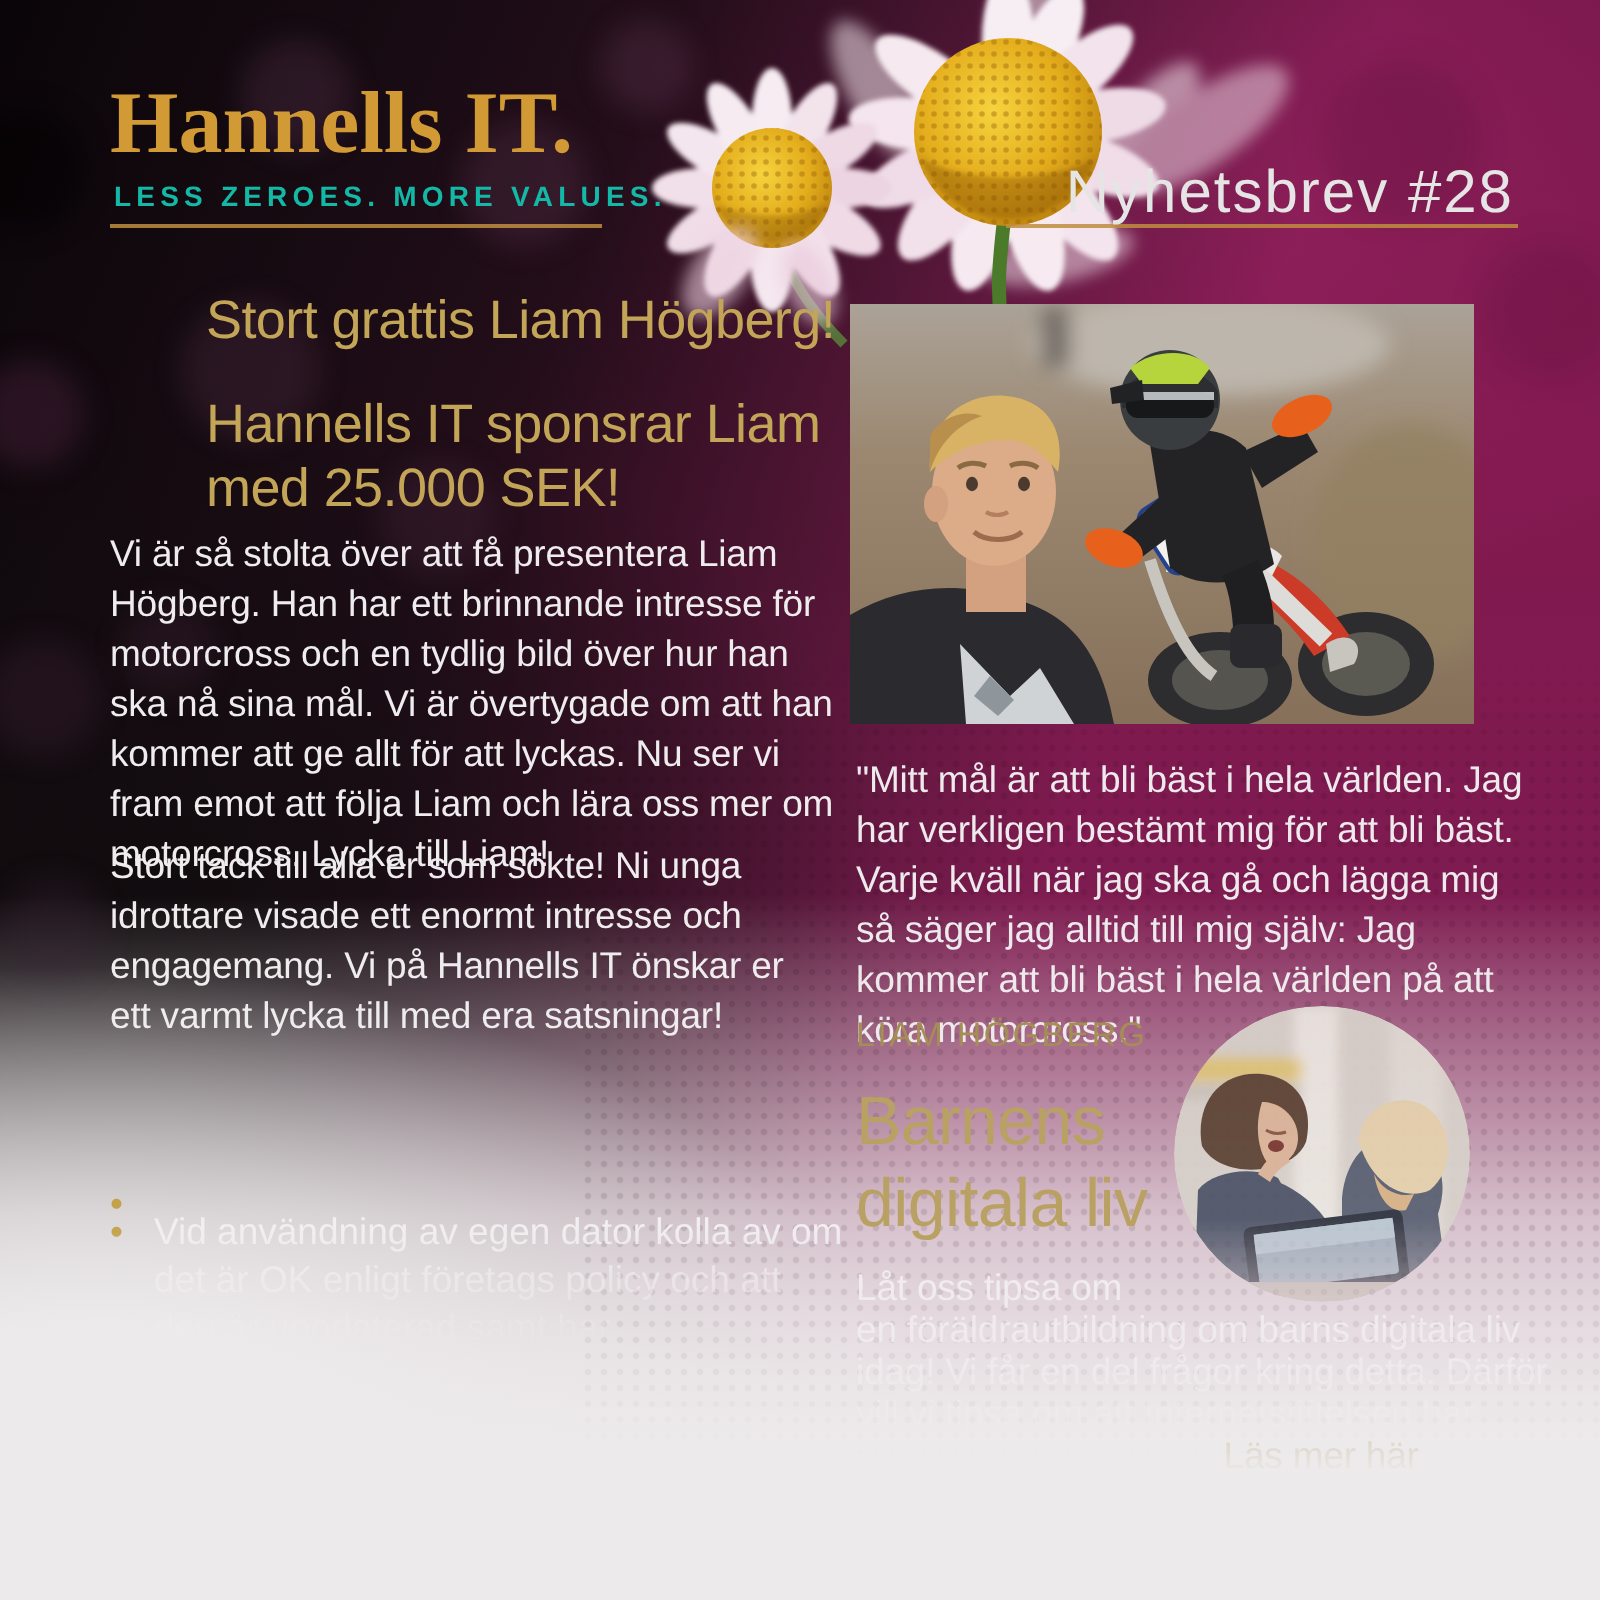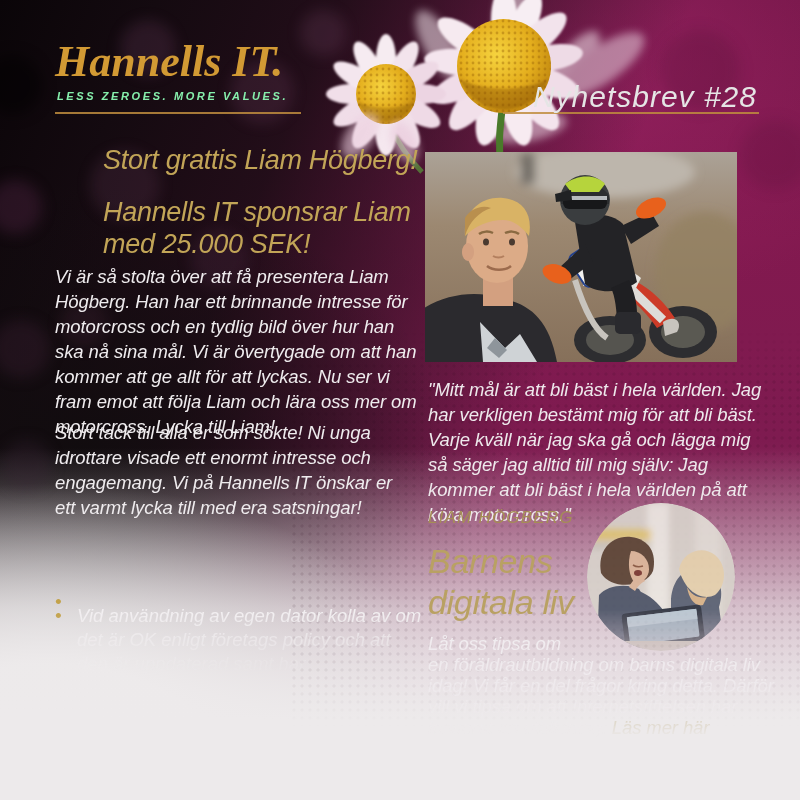--- a/index.html
+++ b/index.html
@@ -1,39 +1,39 @@
 <!DOCTYPE html>
 <html><head>
 <meta charset="utf-8">
 <style>
   html,body{margin:0;padding:0;background:#555;}
   #page{position:relative;width:800px;height:800px;overflow:hidden;
-        font-family:"Liberation Sans",sans-serif;background:#7e1b50;font-style:italic;}
+        font-family:"Liberation Sans",sans-serif;background:#7e1b50;}
   
   .bg{position:absolute;inset:0;z-index:0;
     background:
       linear-gradient(to bottom, rgba(238,235,236,0) 56%, rgba(238,235,236,.72) 76%, #edeaeb 90%),
       radial-gradient(ellipse 640px 430px at 6% 98%, rgba(242,240,240,.96) 28%, rgba(242,240,240,0) 70%),
       radial-gradient(ellipse 520px 380px at 10% 56%, rgba(16,12,14,.92) 0%, rgba(16,12,14,0) 70%),
       linear-gradient(112deg, #0a0508 0%, #140a10 14%, rgba(22,12,18,.88) 30%, rgba(30,16,24,.5) 46%, rgba(40,20,32,0) 62%),
       radial-gradient(ellipse 560px 380px at 72% 8%, rgba(168,40,110,.55) 0%, rgba(168,40,110,0) 65%),
       linear-gradient(to bottom, #731647 0%, #82194f 30%, #7e1b50 55%, #8d3a66 72%, #bb8da7 86%, #ded0d8 96%);
   }
   .bokeh{position:absolute;border-radius:50%;filter:blur(7px);z-index:1;}
   .dots{position:absolute;left:290px;top:330px;right:0;bottom:70px;z-index:1;
     background-image:radial-gradient(rgba(35,6,22,.5) 1.3px, transparent 1.9px);
     background-size:8px 8px;opacity:.22;
     -webkit-mask-image:linear-gradient(to bottom, transparent, #000 12%, #000 72%, transparent);
             mask-image:linear-gradient(to bottom, transparent, #000 12%, #000 72%, transparent);}
   
   .logo{position:absolute;left:55px;top:40px;z-index:5;
     font-family:"Liberation Serif",serif;font-weight:bold;font-size:44px;
     color:#d29a34;letter-spacing:0;line-height:1;}
-  .tagline{position:absolute;left:57px;top:90px;z-index:5;font-size:11px;font-weight:bold;
-    color:#86efac;letter-spacing:2.6px;}
+  .tagline{position:absolute;left:57px;top:90px;z-index:5;font-size:14px;font-weight:bold;
+    color:#14b8a6;letter-spacing:2.6px;}
   .rule{position:absolute;height:2px;background:#c08d3e;opacity:.85;z-index:5;}
   .rule-left{left:55px;top:112px;width:246px;}
   .rule-right{left:503px;top:112px;width:256px;}
   .newsletter{position:absolute;right:43px;top:80px;z-index:5;font-size:30px;color:#e5e5e5;
     letter-spacing:1px;margin-left:30px;}
   
   .h-gold{position:absolute;left:55px;z-index:5;color:#c2a557;font-size:27px;line-height:1.2;
     letter-spacing:-.3px;margin-left:48px;}
   .goldlink{color:#a8914c;cursor:pointer;}
   

